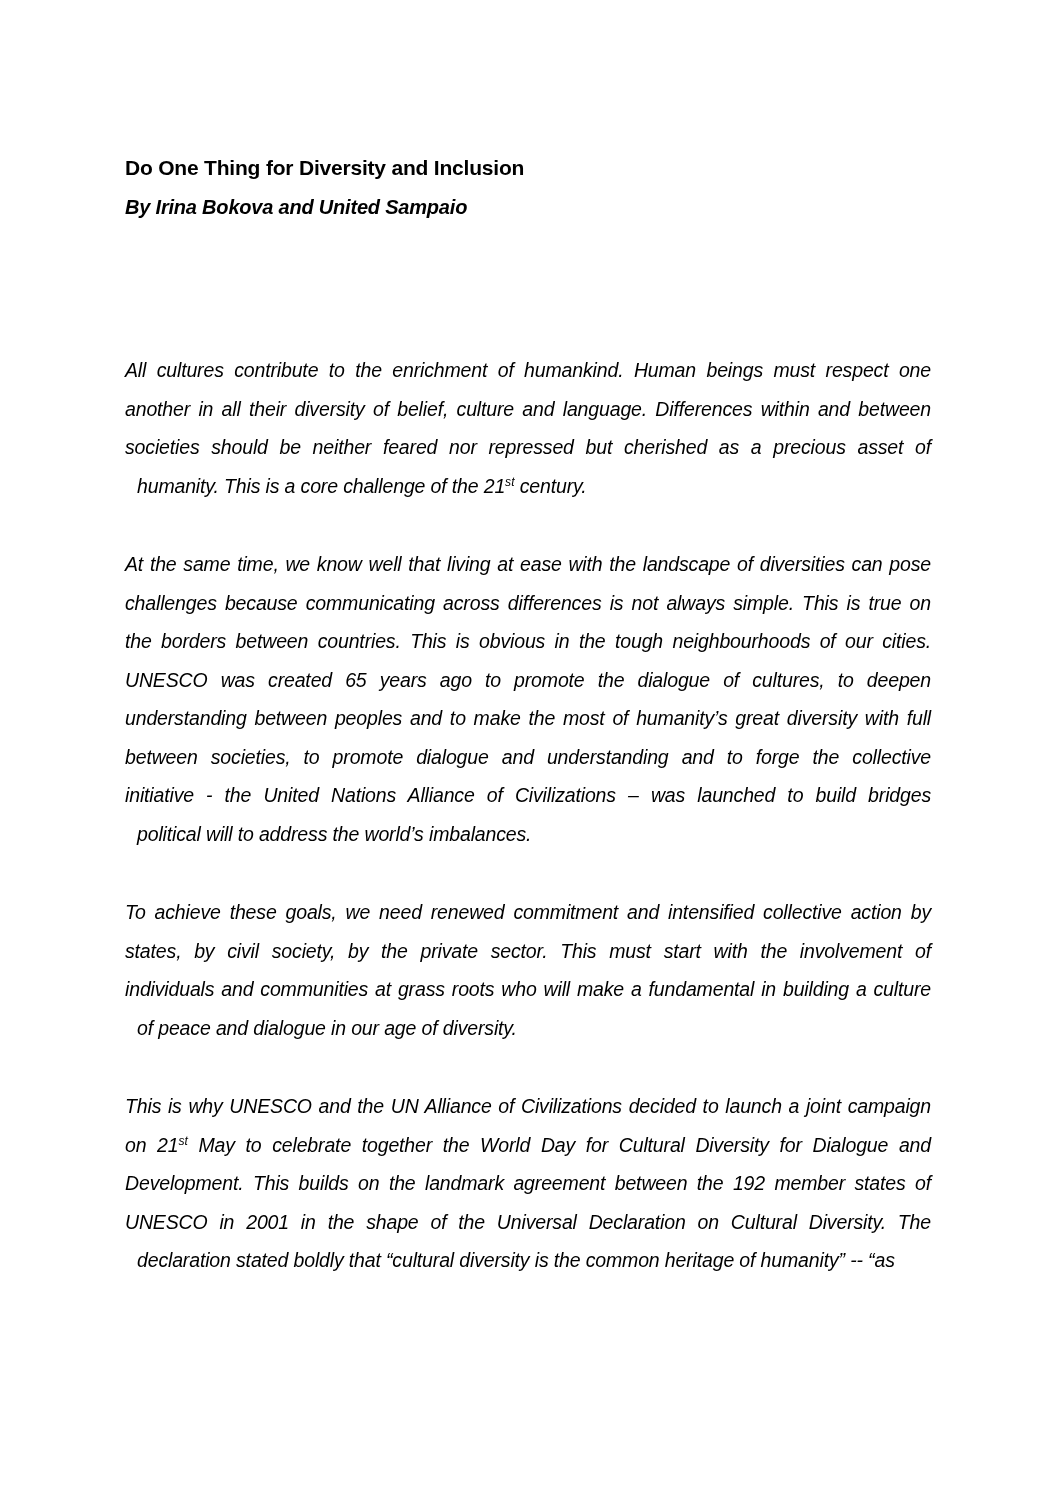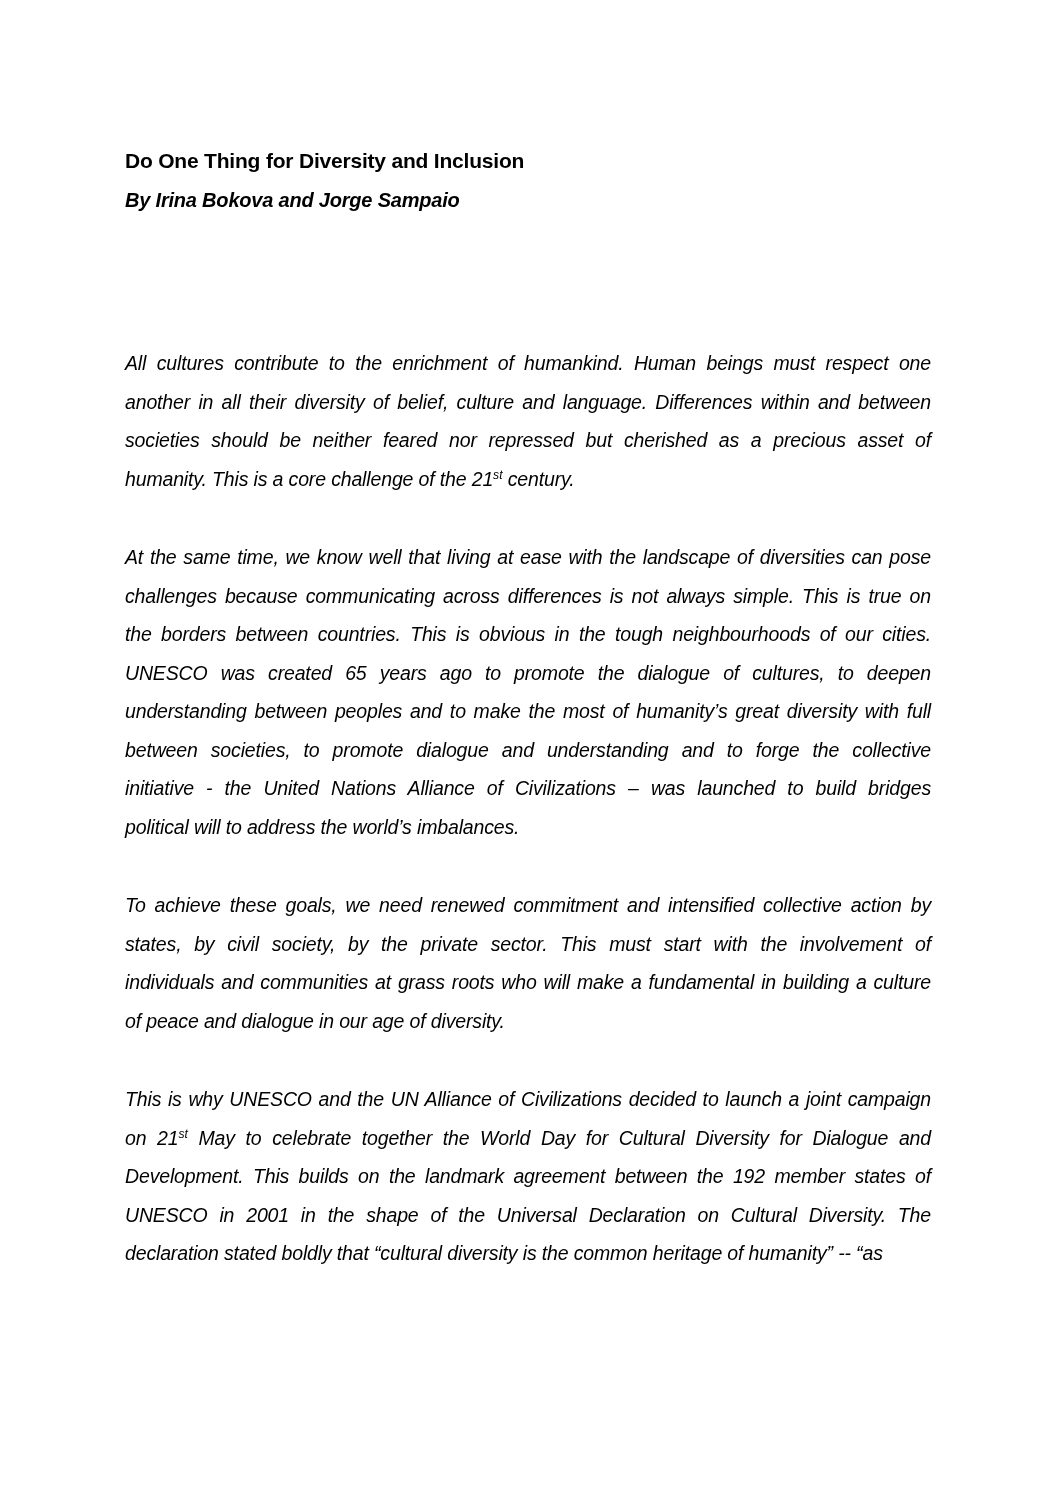--- a/index.html
+++ b/index.html
@@ -12,21 +12,21 @@
     width: 1058px;
     height: 1497px;
     background: #ffffff;
     color: #000000;
     font-family: "Liberation Sans", sans-serif;
     overflow: hidden;
   }
   .content {
     position: absolute;
     left: 125px;
-    top: 142px;
+    top: 149px;
     width: 806px;
   }
   .doc-title {
     font-size: 21px;
     font-weight: 700;
     line-height: 38.5px;
     letter-spacing: -0.2px;
   }
   .doc-byline {
     font-size: 20px;
@@ -45,35 +45,36 @@
     letter-spacing: -0.15px;
   }
   .line {
     line-height: 38.5px;
     text-align: justify;
     text-align-last: justify;
   }
   .line.last {
     text-align: justify;
     text-align-last: left;
+    margin-left: 12px;
   }
   sup {
     font-size: 0.62em;
     line-height: 0;
     vertical-align: super;
     letter-spacing: 0;
   }
 </style>
 </head>
 <body>
 
 <div class="page">
   <div class="content">
     <div class="doc-title">Do One Thing for Diversity and Inclusion</div>
-    <div class="doc-byline">By Irina Bokova and Jorge Sampaio</div>
+    <div class="doc-byline">By Irina Bokova and United Sampaio</div>
     <div class="paragraphs">
         <div class="para">
           <div class="line">All cultures contribute to the enrichment of humankind. Human beings must respect one</div>
           <div class="line">another in all their diversity of belief, culture and language. Differences within and between</div>
           <div class="line">societies should be neither feared nor repressed but cherished as a precious asset of</div>
           <div class="line last">humanity. This is a core challenge of the 21<sup>st</sup> century.</div>
         </div>
         <div class="para">
           <div class="line">At the same time, we know well that living at ease with the landscape of diversities can pose</div>
           <div class="line">challenges because communicating across differences is not always simple. This is true on</div>

